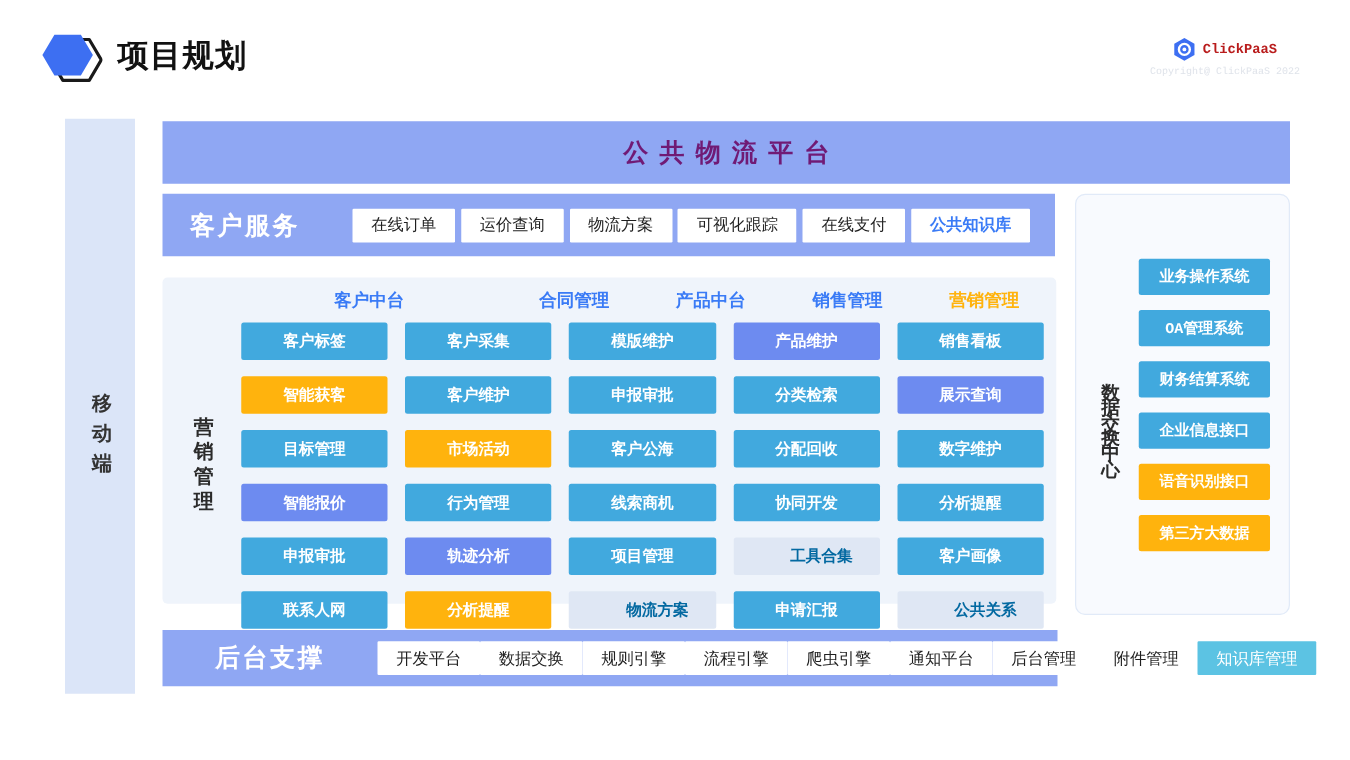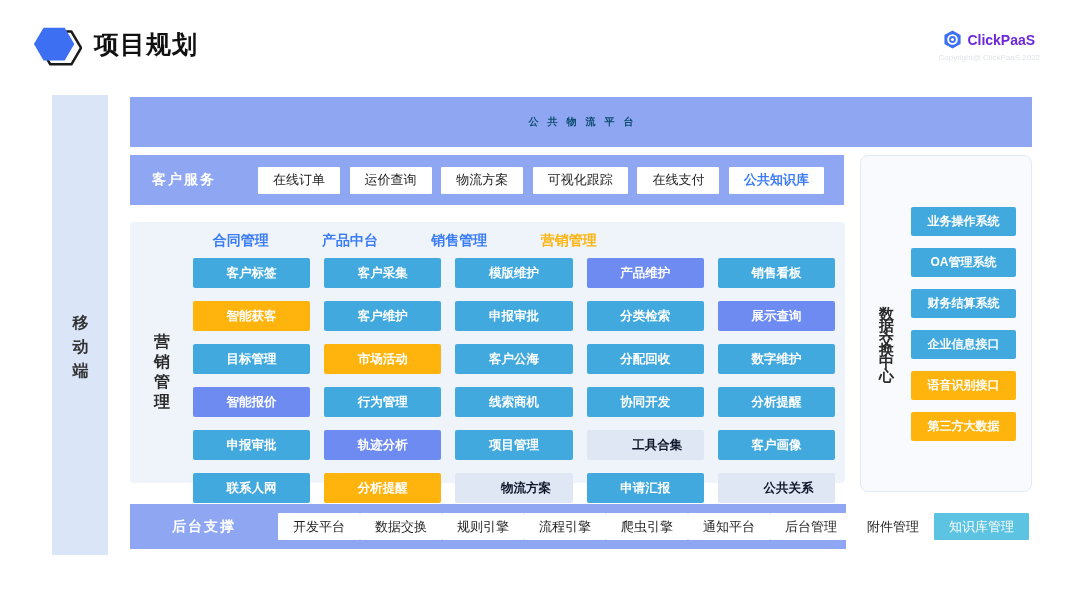--- a/index.html
+++ b/index.html
@@ -1,44 +1,44 @@
 <!DOCTYPE html>
 <html><head>
 <meta charset="utf-8">
 <style>
   html,body{margin:0;padding:0;background:#fff;}
   .stage{position:relative;width:1080px;height:608px;background:#ffffff;overflow:hidden;
-         font-family:Liberation Sans, sans-serif;color:#1f1f1f;}
+         font-family:Liberation Mono, monospace;color:#1f1f1f;}
 
   
   .hex-icon{position:absolute;left:32px;top:22px;width:50px;height:48px;}
   .page-title{position:absolute;left:94px;top:28px;font-size:25px;font-weight:bold;
               color:#111;letter-spacing:1px;}
   .logo{position:absolute;right:40px;top:30px;text-align:center;}
   .logo-row{display:flex;align-items:center;gap:5px;justify-content:center;}
-  .logo-name{font-size:14px;font-weight:bold;color:#6d28d9;}
+  .logo-name{font-size:11px;font-weight:bold;color:#b91c1c;}
   .logo-copy{font-size:8px;color:#dfe3ea;margin-top:4px;}
 
   
   .leftbar{position:absolute;left:52px;top:95px;width:56px;height:460px;background:#dbe5f8;
            display:flex;align-items:center;justify-content:center;}
   .vtext{writing-mode:vertical-rl;text-orientation:upright;font-weight:bold;color:#333;}
   .leftbar .vtext{font-size:16px;letter-spacing:24px;margin-bottom:-24px;}
 
   
   .peri{background:#8fa7f3;}
   .banner{position:absolute;left:130px;top:97px;width:902px;height:50px;
           display:flex;align-items:center;justify-content:center;}
-  .banner-text{color:#0c4a6e;font-weight:bold;font-size:10px;letter-spacing:9px;text-indent:9px;}
+  .banner-text{color:#701a75;font-weight:bold;font-size:20px;letter-spacing:9px;text-indent:9px;}
 
   .hrow{position:absolute;display:flex;align-items:center;box-sizing:border-box;
         padding:0 20px 0 22px;}
   .csrow{left:130px;top:155px;width:714px;height:50px;}
   .btmrow{left:130px;top:504px;width:716px;height:45px;padding-left:42px;}
-  .row-label{color:#fff;font-weight:bold;font-size:14px;letter-spacing:2px;white-space:nowrap;}
+  .row-label{color:#fff;font-weight:bold;font-size:20px;letter-spacing:2px;white-space:nowrap;}
   .row-btns{flex:1;display:flex;justify-content:space-between;align-items:center;margin-left:42px;}
   .pill{background:#fff;color:#1f1f1f;font-size:13px;height:27px;padding:0 15px;
         display:flex;align-items:center;justify-content:center;border-radius:1px;white-space:nowrap;}
   .v-white{background:#fff;color:#1f1f1f;}
   .v-white-blue{background:#fff;color:#3a7bf6;font-weight:bold;}
   .v-cyan{background:#5cc3e3;color:#fff;}
 
   
   .mainpanel{position:absolute;left:130px;top:222px;width:715px;height:261px;background:#eff4fb;
              border-radius:4px;box-sizing:border-box;display:flex;padding:8px 10px 14px 0;}
@@ -48,21 +48,21 @@
   .hdr-row{display:grid;grid-template-columns:repeat(6,1fr);gap:0 14px;height:26px;
            align-items:center;text-align:center;font-size:14px;font-weight:bold;margin-top:2px;}
   .v-hblue{color:#3a7bf6;}
   .v-horange{color:#ffb30d;}
   .cells{display:grid;grid-template-columns:repeat(5,1fr);gap:13px 14px;margin-top:8px;}
   .cell{height:30px;display:flex;align-items:center;justify-content:center;
         font-size:12.5px;font-weight:bold;color:#fff;border-radius:2px;white-space:nowrap;}
   .v-blue{background:#41a9de;color:#fff;}
   .v-indigo{background:#6d8bf0;color:#fff;}
   .v-orange{background:#ffb30d;color:#fff;}
-  .v-light{background:#dfe7f4;color:#0f172a;padding-left:24px;}
+  .v-light{background:#dfe7f4;color:#0369a1;padding-left:24px;}
 
   
   .rightpanel{position:absolute;left:860px;top:155px;width:172px;height:337px;background:#f8fafe;
               border:1px solid #e1eaf8;border-radius:8px;box-sizing:border-box;display:flex;}
   .rp-label-col{width:50px;display:flex;align-items:center;justify-content:center;}
   .rp-label-col .vtext{font-size:15px;letter-spacing:12px;margin-bottom:-12px;color:#2b2b2b;}
   .rp-items{flex:1;display:flex;flex-direction:column;justify-content:center;gap:12px;
             padding-right:15px;}
   .rp-items .cell{height:29px;font-size:12px;}
 </style>
@@ -108,20 +108,21 @@
         <div class="pill v-white-blue">公共知识库</div>
       </div>
   </div>
 
   <div class="mainpanel">
     <div class="side-col">
       <div class="vtext">营销管理</div>
     </div>
     <div class="main-content">
       <div class="hdr-row">
+          <div class="v-hblue" style="grid-column: span 2;">客户中台</div>
           <div class="v-hblue">合同管理</div>
           <div class="v-hblue">产品中台</div>
           <div class="v-hblue">销售管理</div>
           <div class="v-horange">营销管理</div>
         </div>
       <div class="cells">
           <div class="cell v-blue">客户标签</div>
           <div class="cell v-blue">客户采集</div>
           <div class="cell v-blue">模版维护</div>
           <div class="cell v-indigo">产品维护</div>

